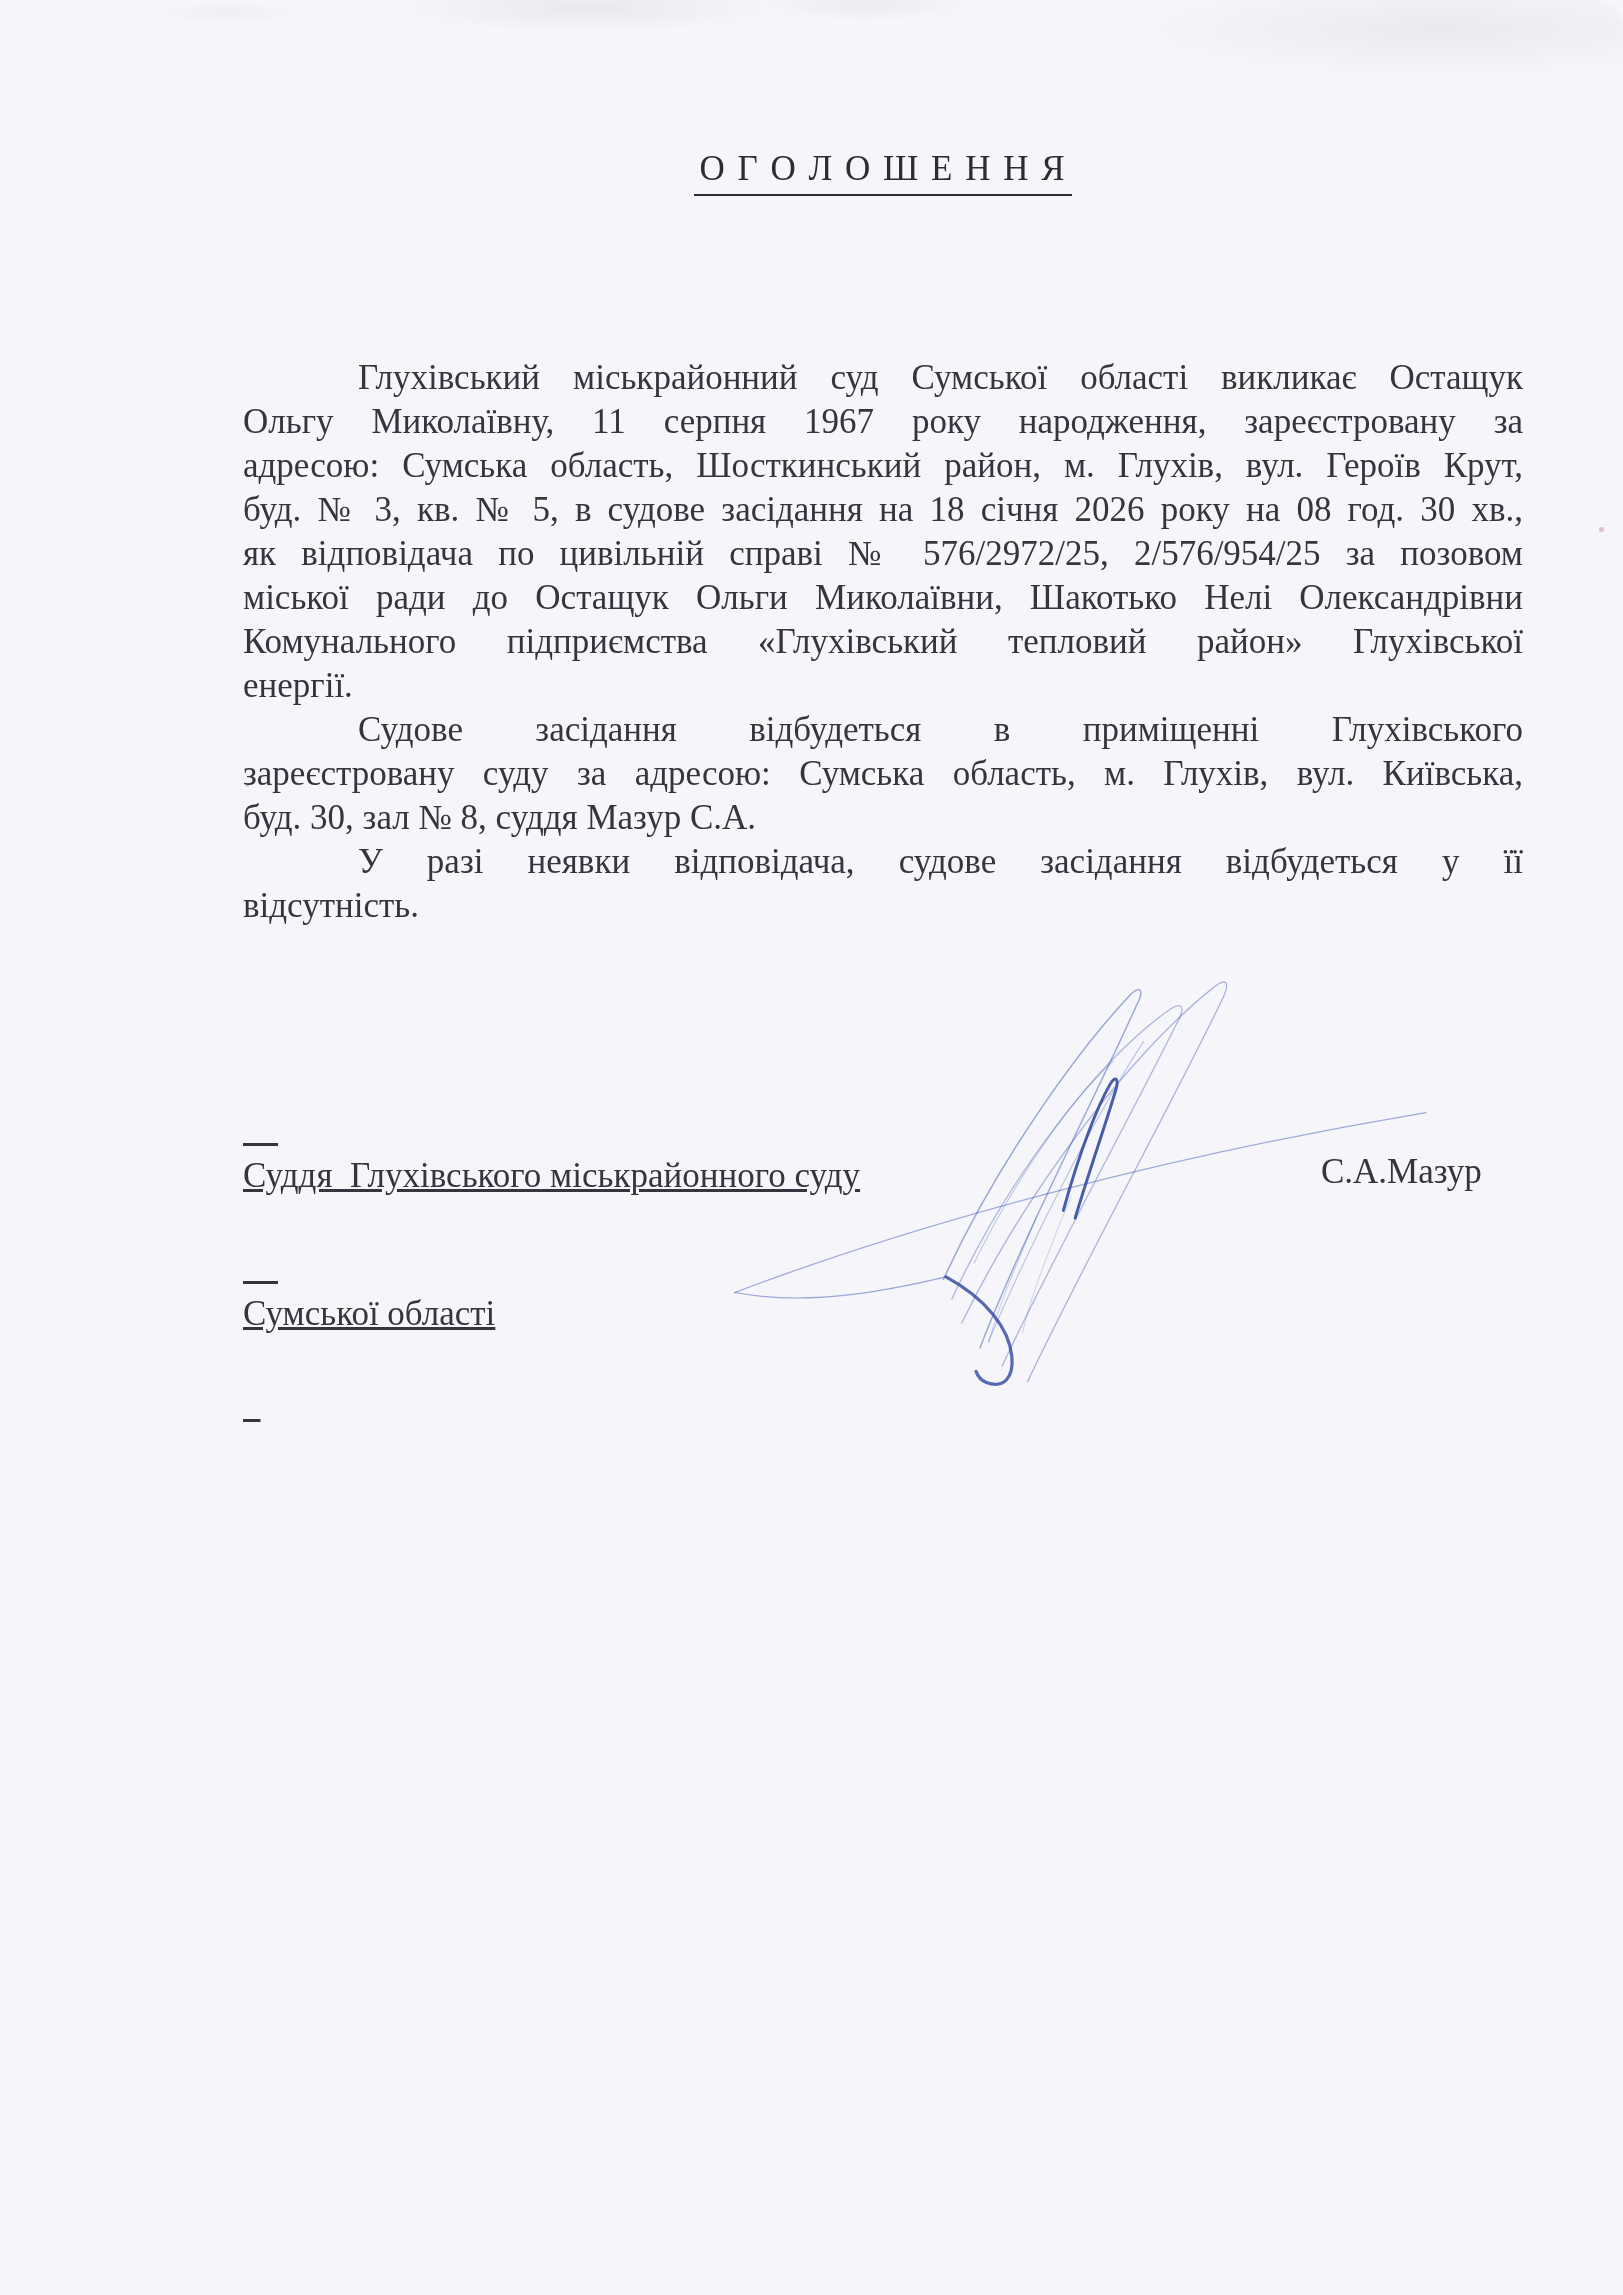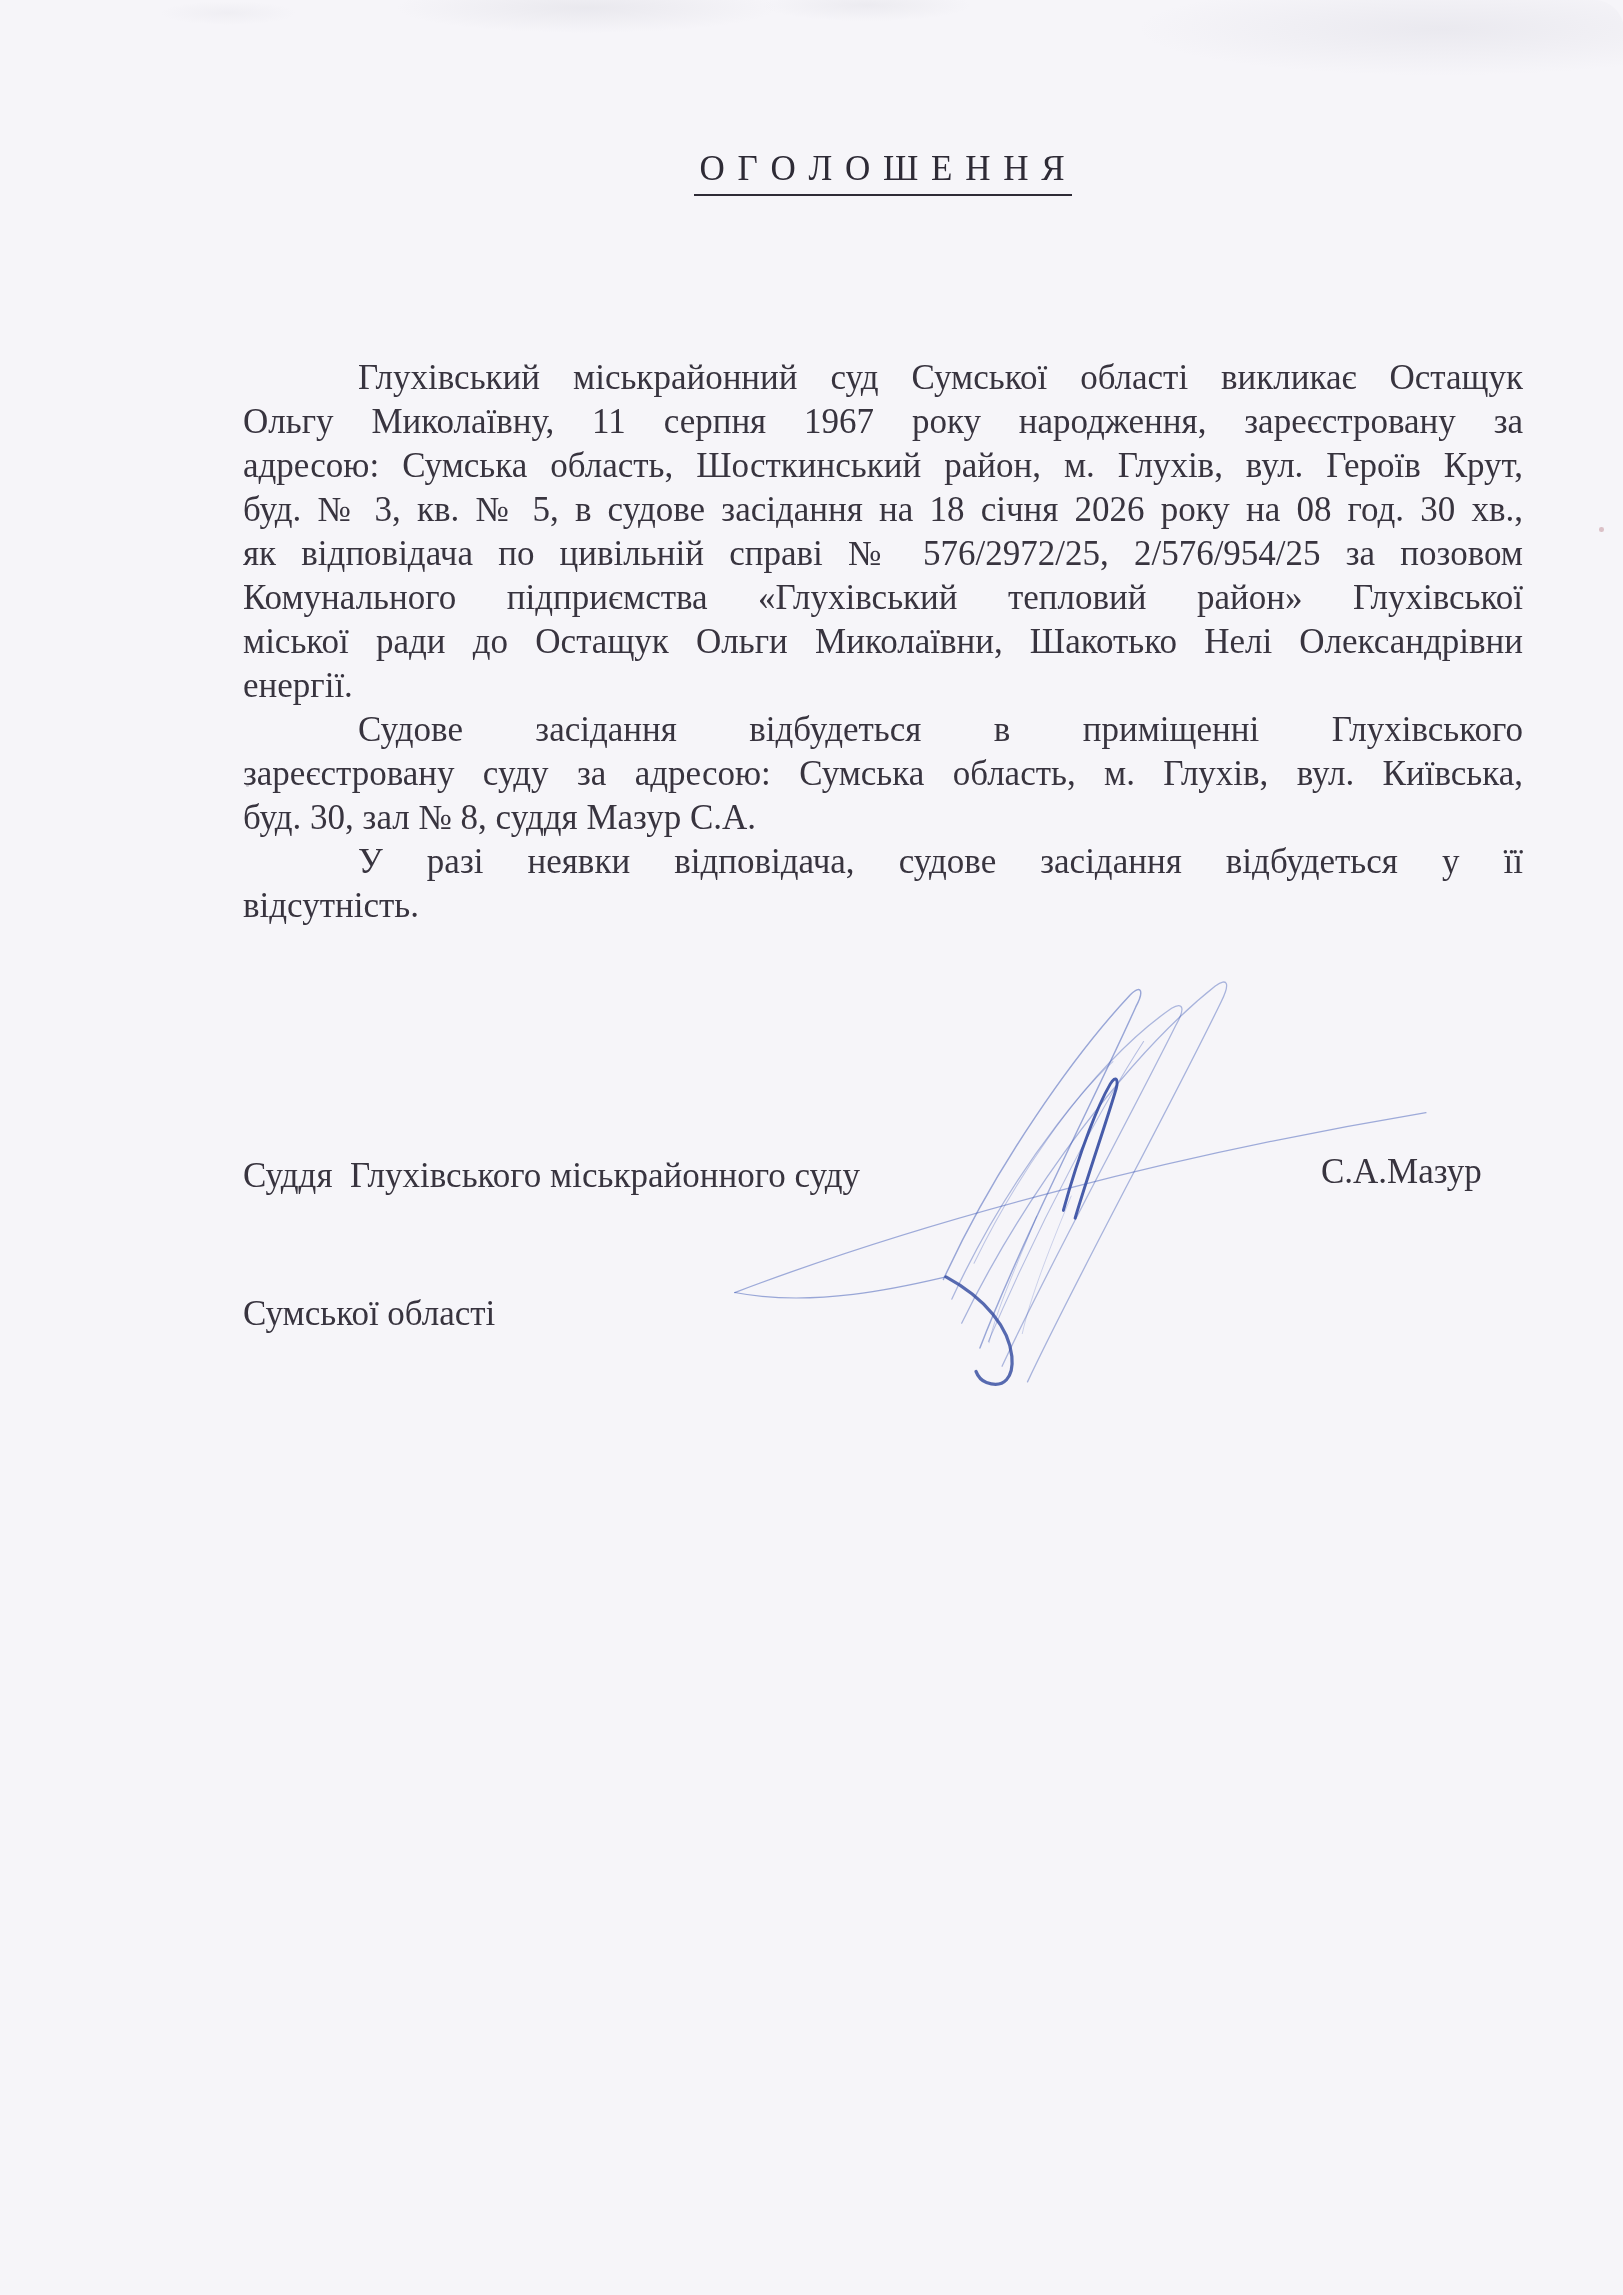--- a/index.html
+++ b/index.html
@@ -49,20 +49,21 @@
     font-size:35px;line-height:44px;
     text-align:justify;
   }
   .line{ text-align:justify; text-align-last:justify; }
   .line.pf{ text-indent:115px; }
   .line.pl{ text-align-last:left; }
   .sign-role{
     position:absolute;left:243px;top:1061px;width:782px;
     font-size:35px;line-height:46px;
     white-space:pre-wrap;
+    text-decoration:underline;
   }
   .sign-name{
     position:absolute;left:1321px;top:1152px;
     font-size:35px;
   }
   .signature-svg{
     position:absolute;left:678px;top:958px;
     width:789px;height:450px;
   }
   .signature-svg path{ fill:none; stroke-linecap:round; }
@@ -82,22 +83,22 @@
     <span class="title-text">О Г О Л О Ш Е Н Н Я</span>
   </div>
 
   <div class="body-block">
 
     <div class="line pf">Глухівський міськрайонний суд Сумської області викликає Остащук</div>
     <div class="line">Ольгу Миколаївну, 11 серпня 1967 року народження, зареєстровану за</div>
     <div class="line">адресою: Сумська область, Шосткинський район, м. Глухів, вул. Героїв Крут,</div>
     <div class="line">буд. № 3, кв. № 5, в  судове засідання на 18 січня 2026 року на 08 год. 30 хв.,</div>
     <div class="line">як відповідача по цивільній справі № 576/2972/25, 2/576/954/25 за позовом</div>
+    <div class="line">міської ради до Остащук Ольги Миколаївни, Шакотько Нелі Олександрівни</div>
     <div class="line">Комунального підприємства «Глухівський тепловий район» Глухівської</div>
-    <div class="line">міської ради до Остащук Ольги Миколаївни, Шакотько Нелі Олександрівни</div>
     <div class="line pl">енергії.</div>
 
     <div class="line pf">Судове засідання відбудеться в приміщенні Глухівського</div>
     <div class="line">зареєстровану суду за адресою: Сумська область, м. Глухів, вул. Київська,</div>
     <div class="line pl">буд. 30, зал № 8, суддя Мазур С.А.</div>
 
     <div class="line pf">У разі неявки відповідача, судове засідання відбудеться у її</div>
     <div class="line pl">відсутність.</div>
   </div>
 

